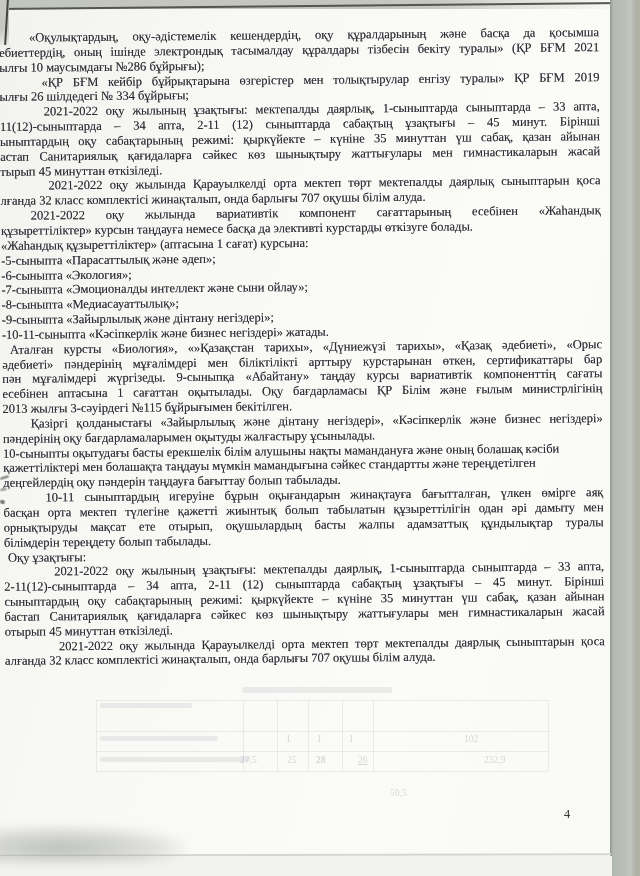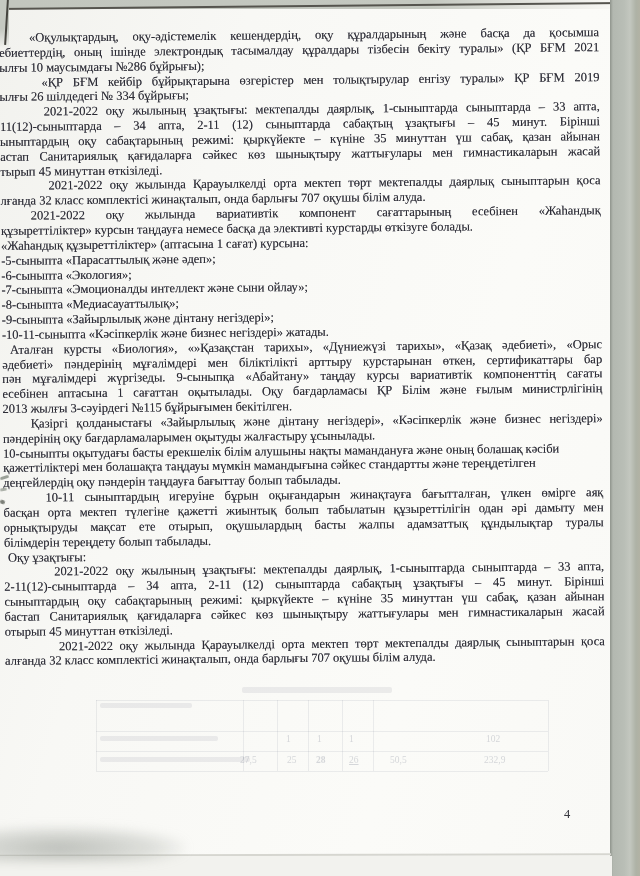--- a/index.html
+++ b/index.html
@@ -97,26 +97,26 @@
       <div class="vline" style="left: 342px; top: 700px; height: 71px;"></div>
       <div class="vline" style="left: 373px; top: 700px; height: 71px;"></div>
       <div class="vline" style="left: 548px; top: 700px; height: 71px;"></div>
       <div class="hline" style="top: 700px; left: 96px; width: 452px;"></div>
       <div class="hline" style="top: 731px; left: 96px; width: 452px;"></div>
       <div class="hline" style="top: 751px; left: 96px; width: 452px;"></div>
       <div class="hline" style="top: 771px; left: 96px; width: 452px;"></div>
       <div class="ghost-num" style="left: 286px; top: 734px;">1</div>
       <div class="ghost-num" style="left: 317px; top: 734px;">1</div>
       <div class="ghost-num" style="left: 349px; top: 734px;">1</div>
-      <div class="ghost-num" style="left: 486px; top: 734px;">102</div>
+      <div class="ghost-num" style="left: 464px; top: 734px;">102</div>
       <div class="ghost-num" style="left: 240px; top: 755px;">27,5</div>
       <div class="ghost-num" style="left: 287px; top: 755px;">25</div>
       <div class="ghost-num" style="left: 316px; top: 755px; font-weight: bold;">28</div>
-      <div class="ghost-num" style="left: 349px; top: 755px; text-decoration: underline;">26</div>
-      <div class="ghost-num" style="left: 390px; top: 755px;">50,5</div>
+      <div class="ghost-num" style="left: 358px; top: 755px; text-decoration: underline;">26</div>
+      <div class="ghost-num" style="left: 390px; top: 788px;">50,5</div>
       <div class="ghost-num" style="left: 484px; top: 755px;">232,9</div>
     </div>
 
   <div class="textblock" id="textblock">
       <div class="line just" style="padding-left: 30px;">«Оқулықтардың, оқу-әдістемелік кешендердің, оқу құралдарының және басқа да қосымша</div>
       <div class="line just">ебиеттердің, оның ішінде электрондық тасымалдау құралдары тізбесін бекіту туралы» (ҚР БҒМ 2021</div>
       <div class="line">ылғы 10 маусымдағы №286 бұйрығы);</div>
       <div class="line just" style="padding-left: 42px;">«ҚР БҒМ кейбір бұйрықтарына өзгерістер мен толықтырулар енгізу туралы» ҚР БҒМ 2019</div>
       <div class="line">ылғы 26 шілдедегі № 334 бұйрығы;</div>
       <div class="line just" style="padding-left: 44px;">2021-2022 оқу жылының ұзақтығы: мектепалды даярлық, 1-сыныптарда сыныптарда – 33 апта,</div>

